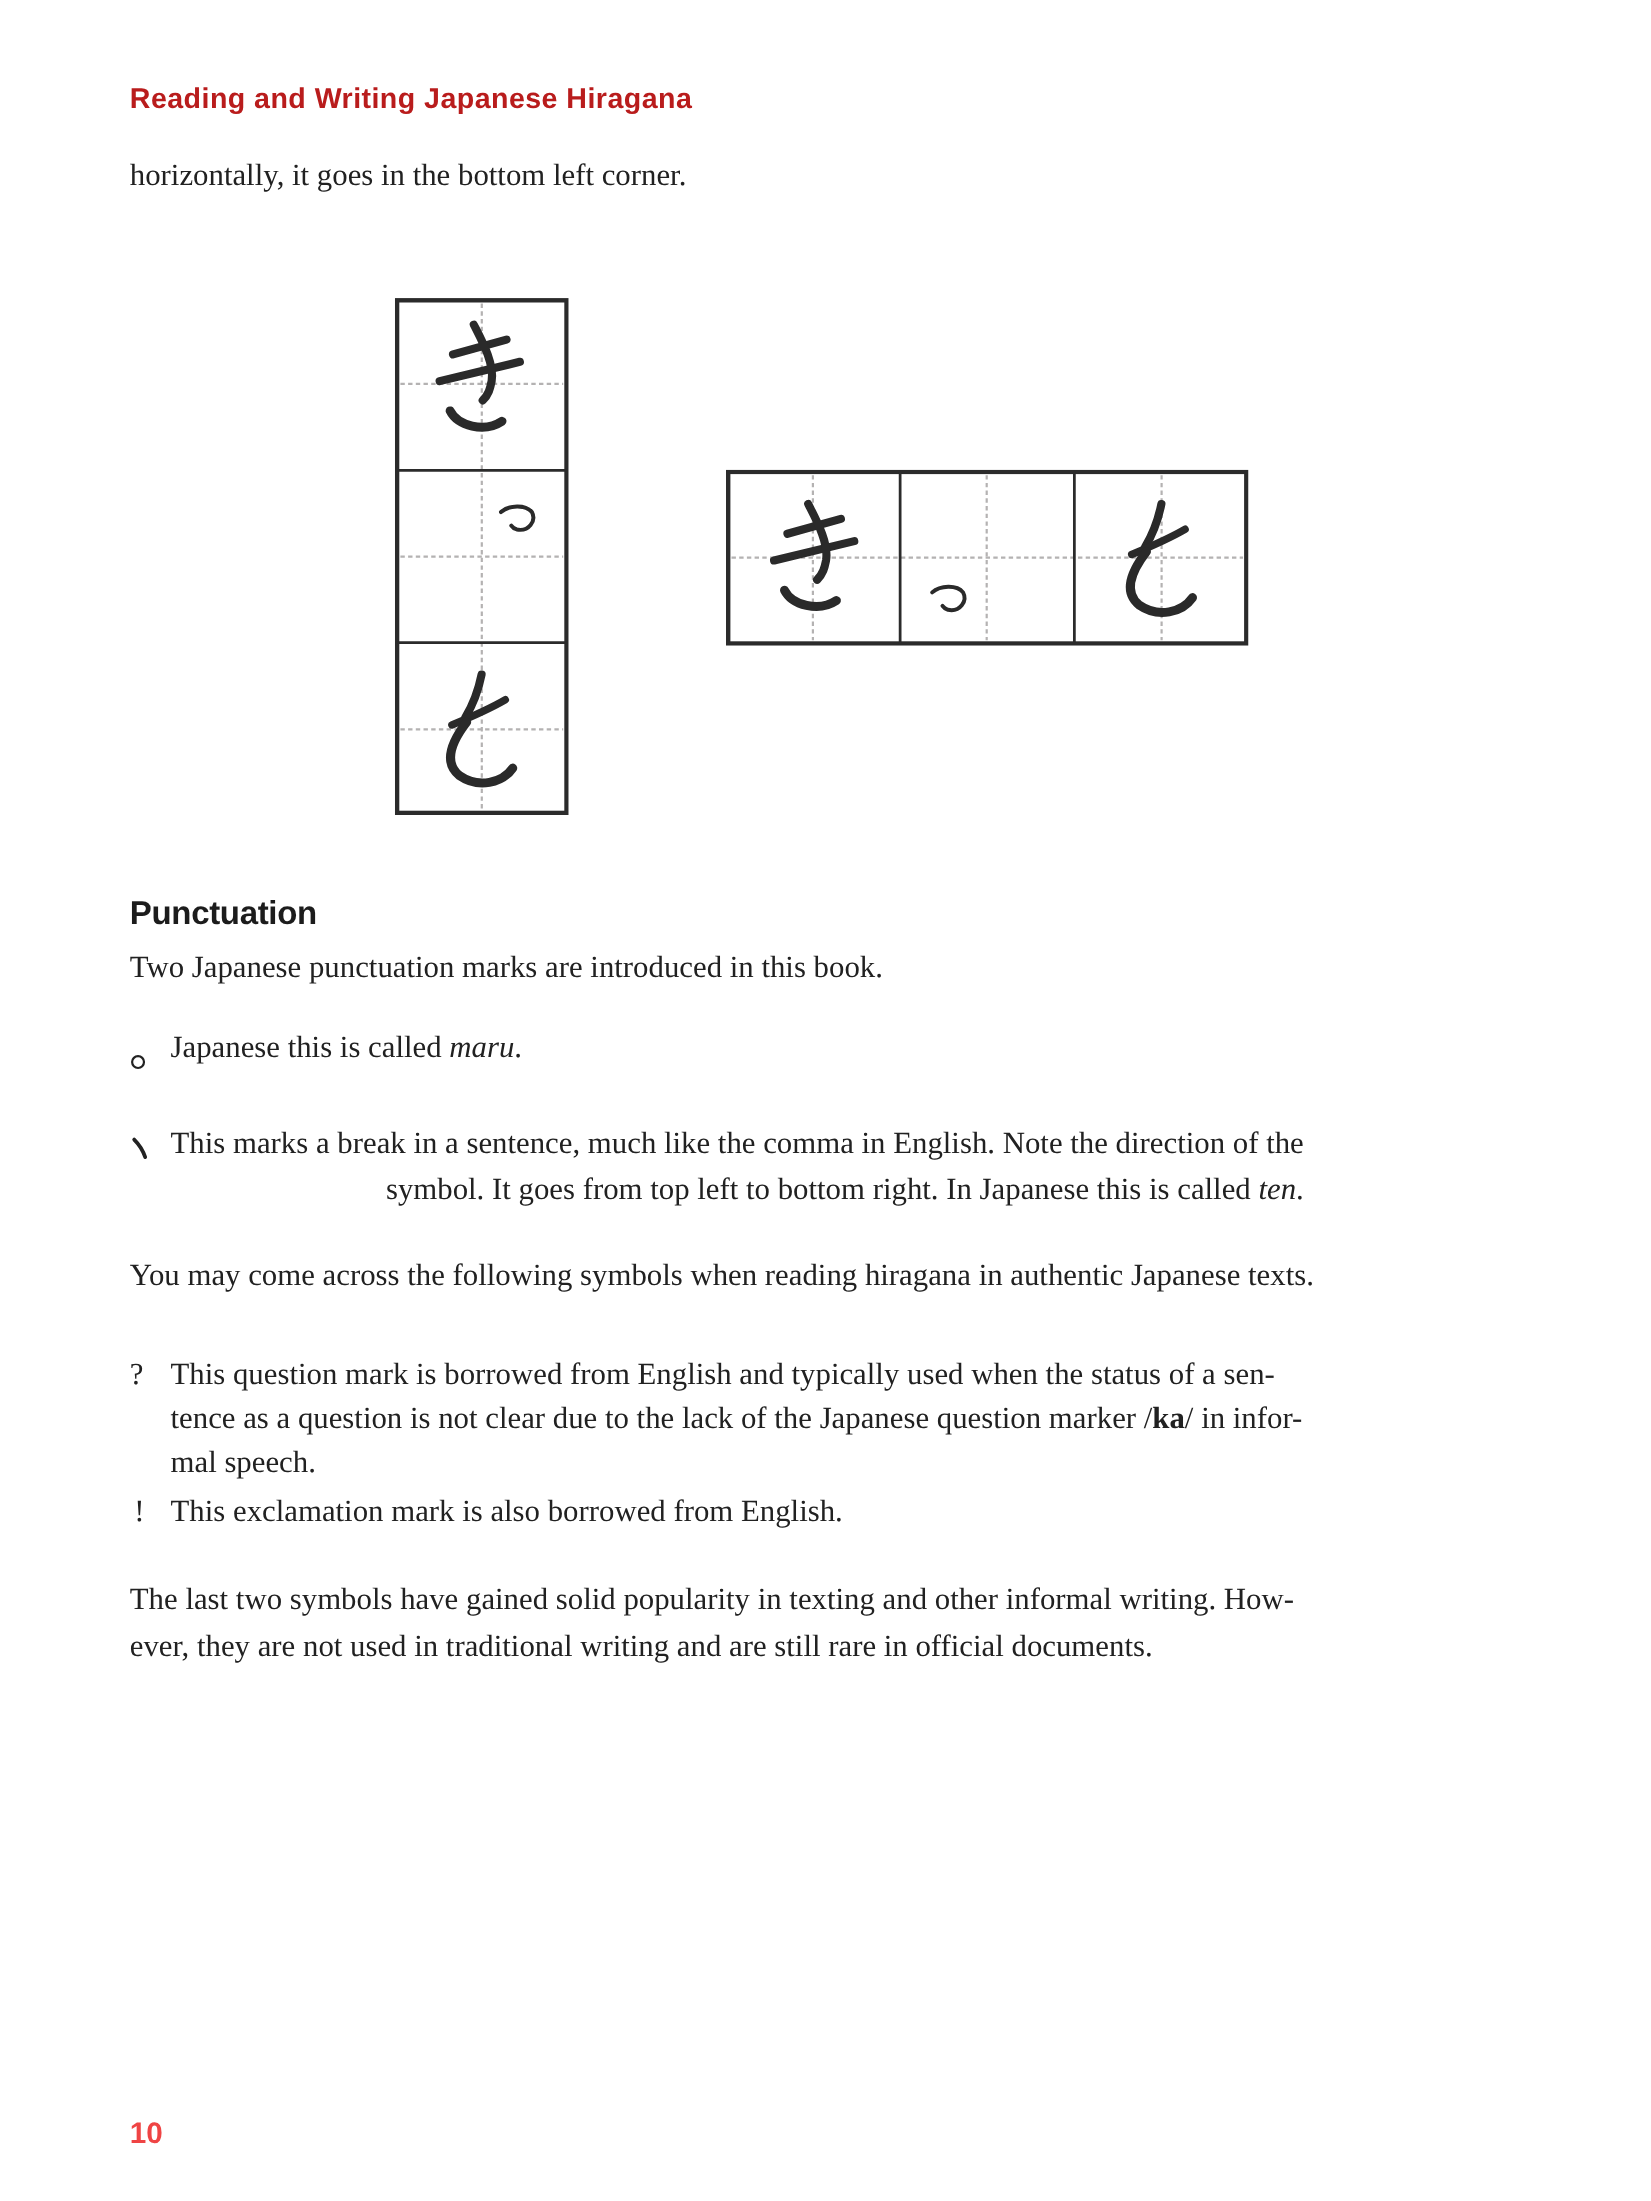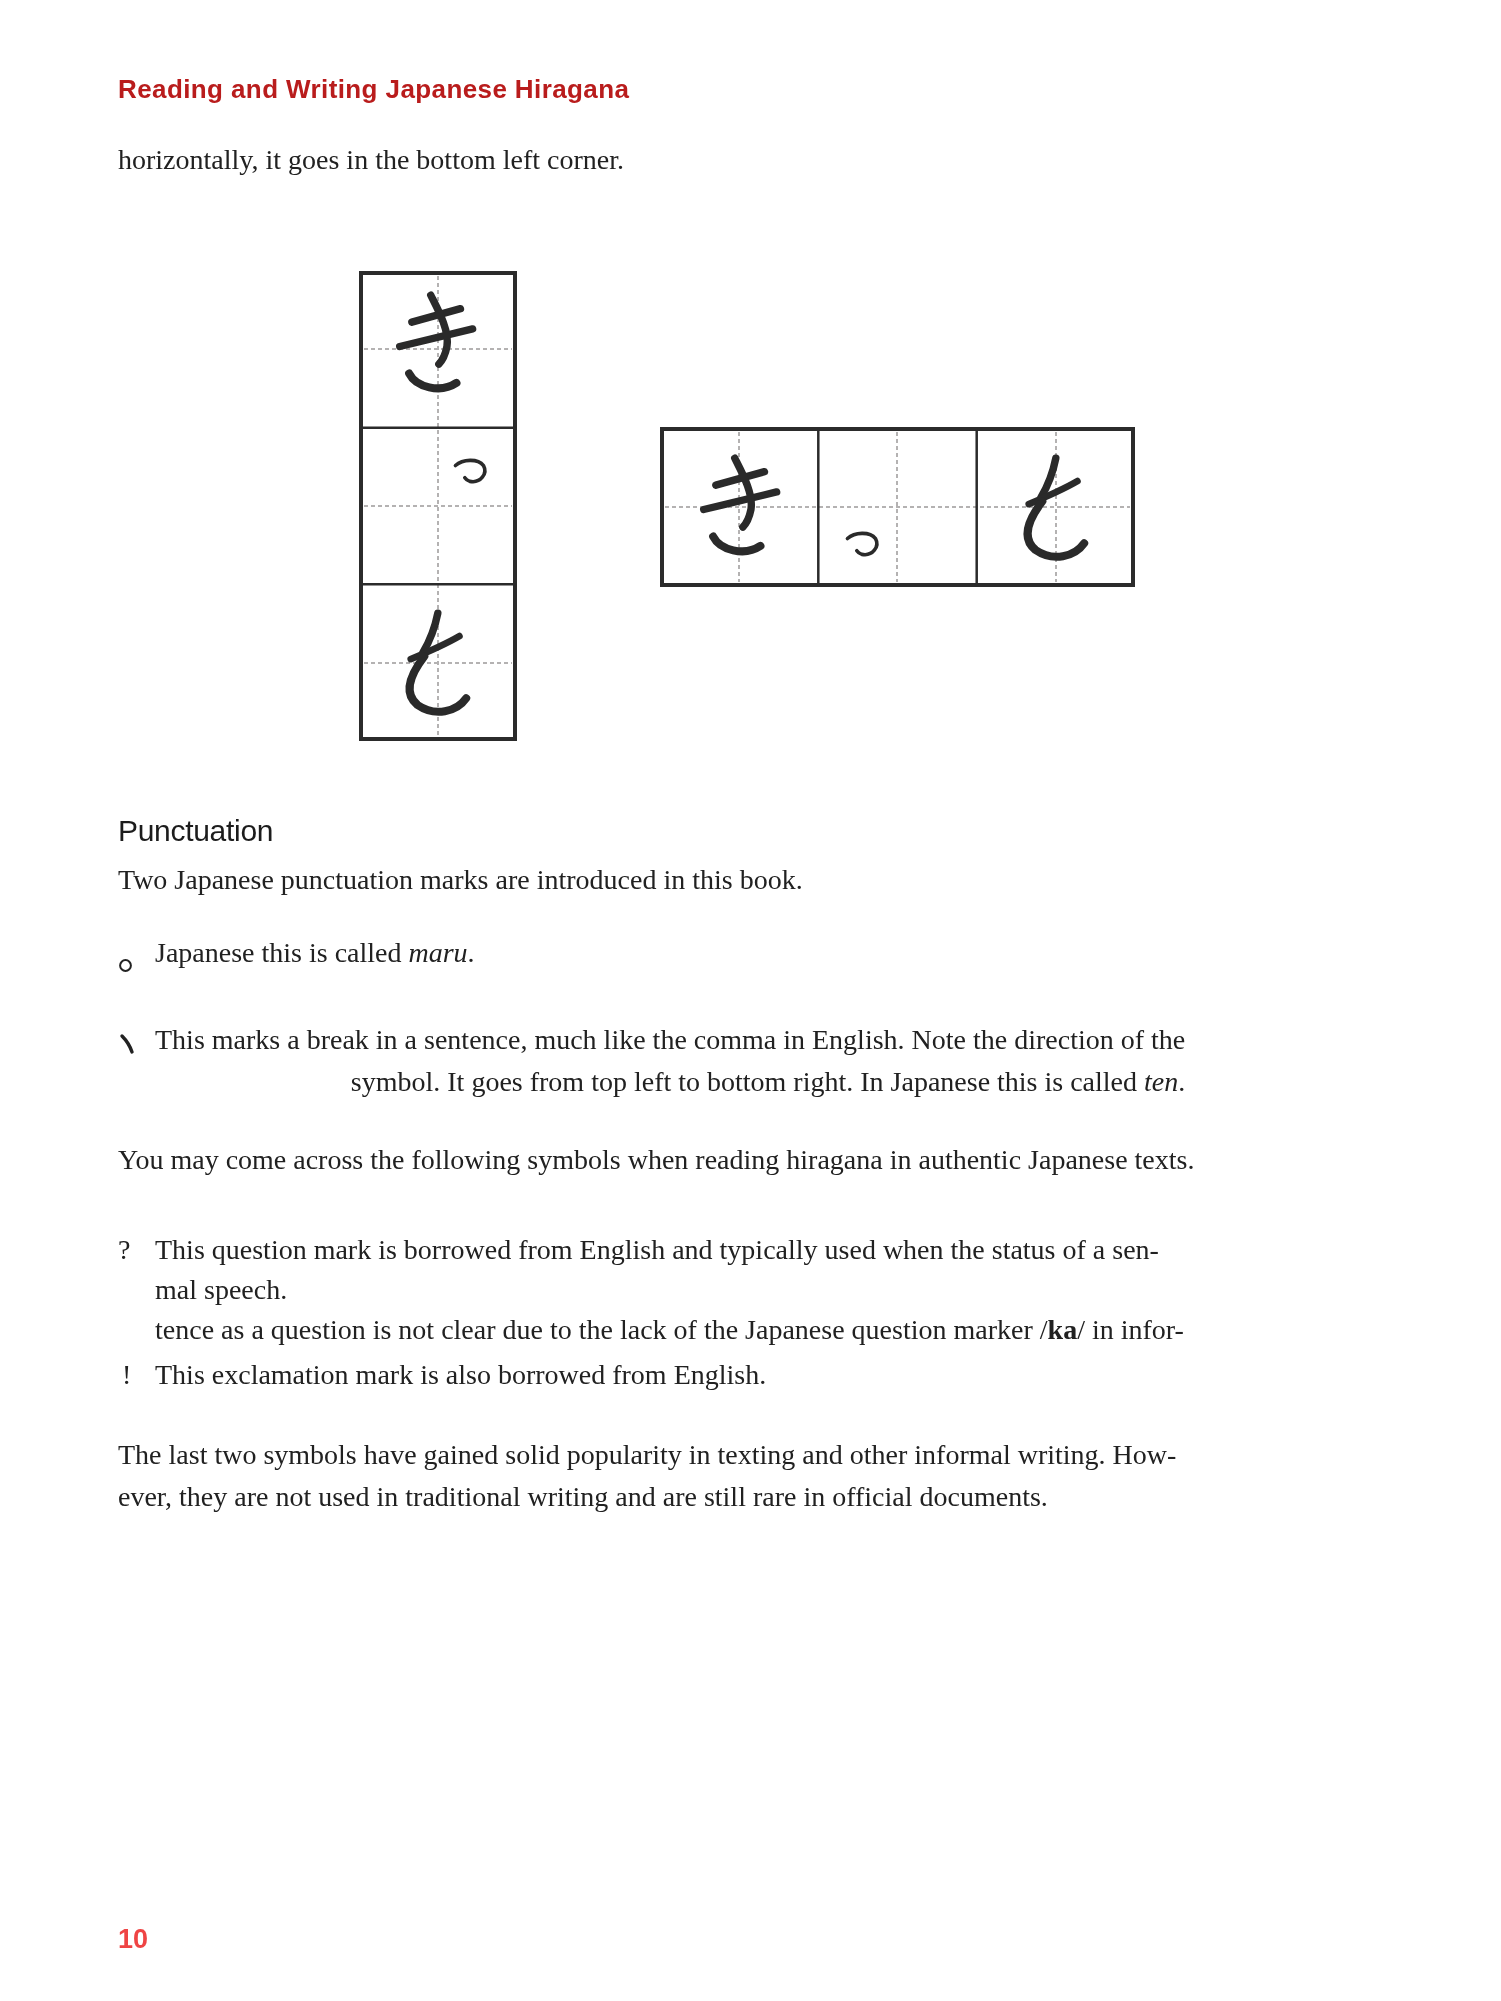--- a/index.html
+++ b/index.html
@@ -10,21 +10,21 @@
   }
   .abs{position:absolute;}
   .sans{font-family:"Liberation Sans","DejaVu Sans",sans-serif;}
   .running-head{
     left:118px;top:74px;font-size:26px;font-weight:bold;color:#b91c1c;
     letter-spacing:0.4px;
   }
   .bodytext{font-size:28px;line-height:42px;color:#212121;}
   .line{white-space:nowrap;}
   .section-head{
-    left:118px;top:814px;font-size:30px;font-weight:normal;color:#1c1c1c;
+    left:118px;top:814px;font-size:30px;font-weight:bold;color:#1c1c1c;
     letter-spacing:-0.3px;
   }
   .marker-col{left:118px;}
   .item-text{left:155px;}
   .tight{line-height:40px;}
   .pagenum{
     left:118px;top:1924px;font-size:27px;font-weight:bold;color:#ef4444;
   }
   b{font-weight:bold;}
   i{font-style:italic;}
@@ -118,22 +118,22 @@
 <div class="abs bodytext item-text" style="top:1019px;text-align:right;">
   <div class="line">This marks a break in a sentence, much like the comma in English. Note the direction of the</div>
   <div class="line"><span>symbol. It goes from top left to bottom right. In Japanese this is called </span><i>ten</i><span>.</span></div>
 </div>
 
 <div class="abs bodytext line" style="left:118px;top:1139px;">You may come across the following symbols when reading hiragana in authentic Japanese texts.</div>
 
 <div class="abs bodytext tight marker-col" style="top:1230px;">?</div>
 <div class="abs bodytext tight item-text" style="top:1230px;">
   <div class="line">This question mark is borrowed from English and typically used when the status of a sen-</div>
+  <div class="line"><span>tence as a question is not clear due to the lack of the Japanese question marker /</span><b>ka</b><span>/ in infor-</span></div>
   <div class="line">mal speech.</div>
-  <div class="line"><span>tence as a question is not clear due to the lack of the Japanese question marker /</span><b>ka</b><span>/ in infor-</span></div>
 </div>
 
 <div class="abs bodytext" style="left:122px;top:1354px;">!</div>
 <div class="abs bodytext line item-text" style="top:1354px;">This exclamation mark is also borrowed from English.</div>
 
 <div class="abs bodytext" style="left:118px;top:1434px;">
   <div class="line">The last two symbols have gained solid popularity in texting and other informal writing.  How-</div>
   <div class="line">ever, they are not used in traditional writing and are still rare in official documents.</div>
 </div>
 

